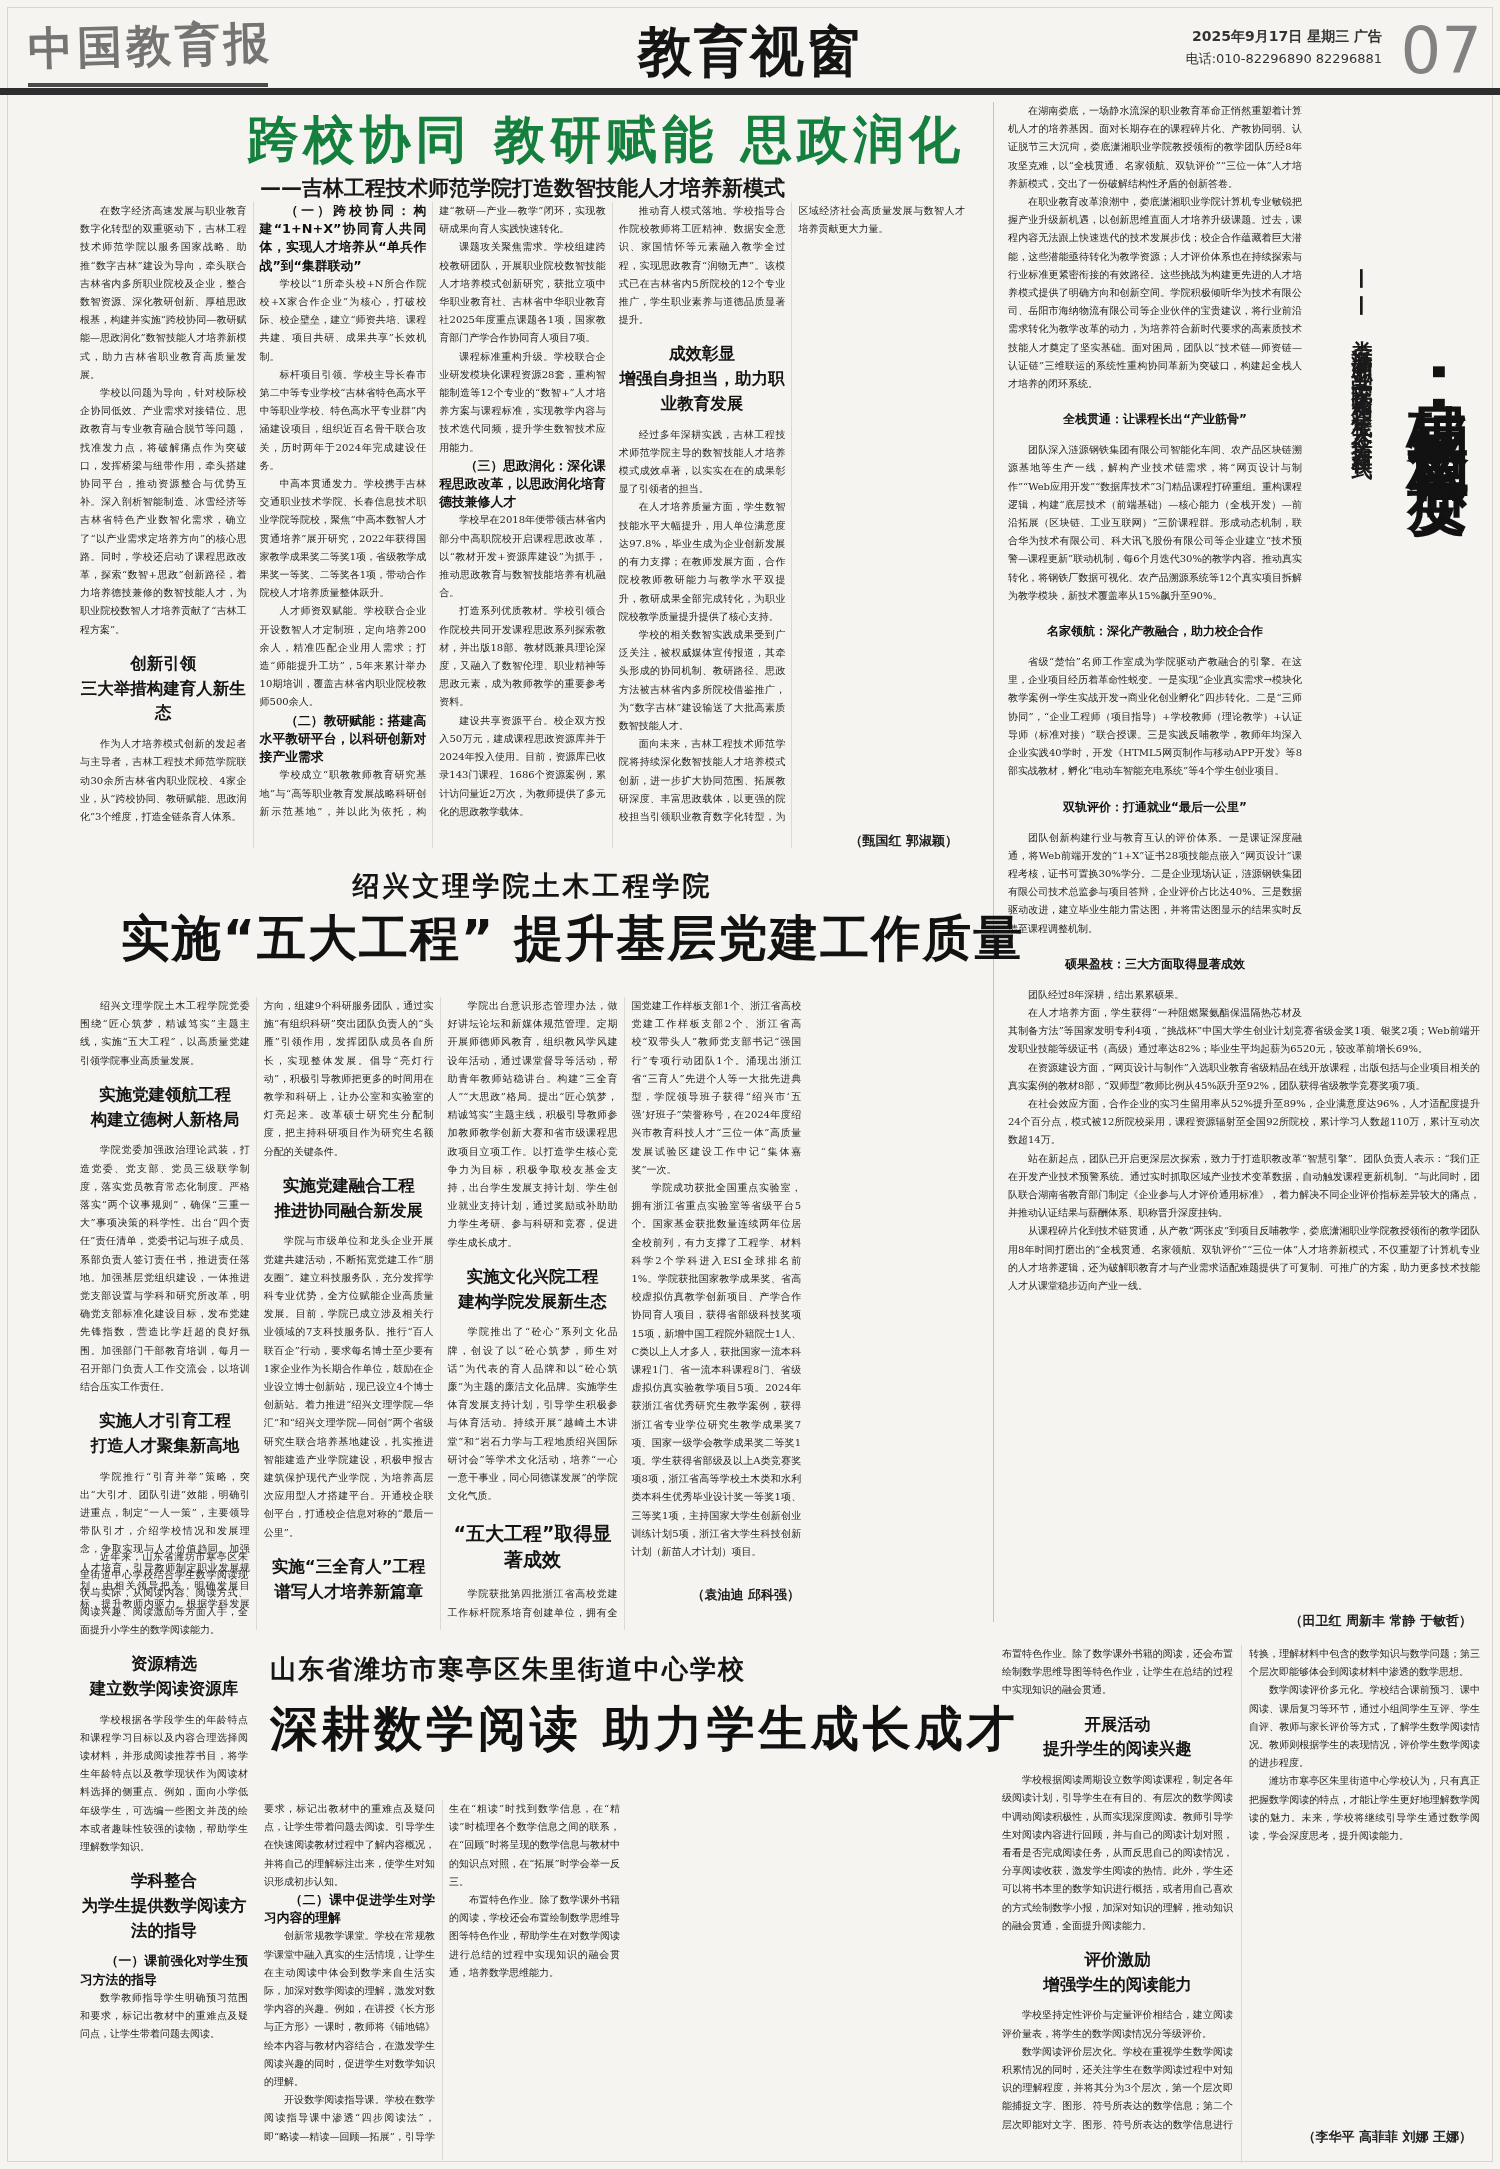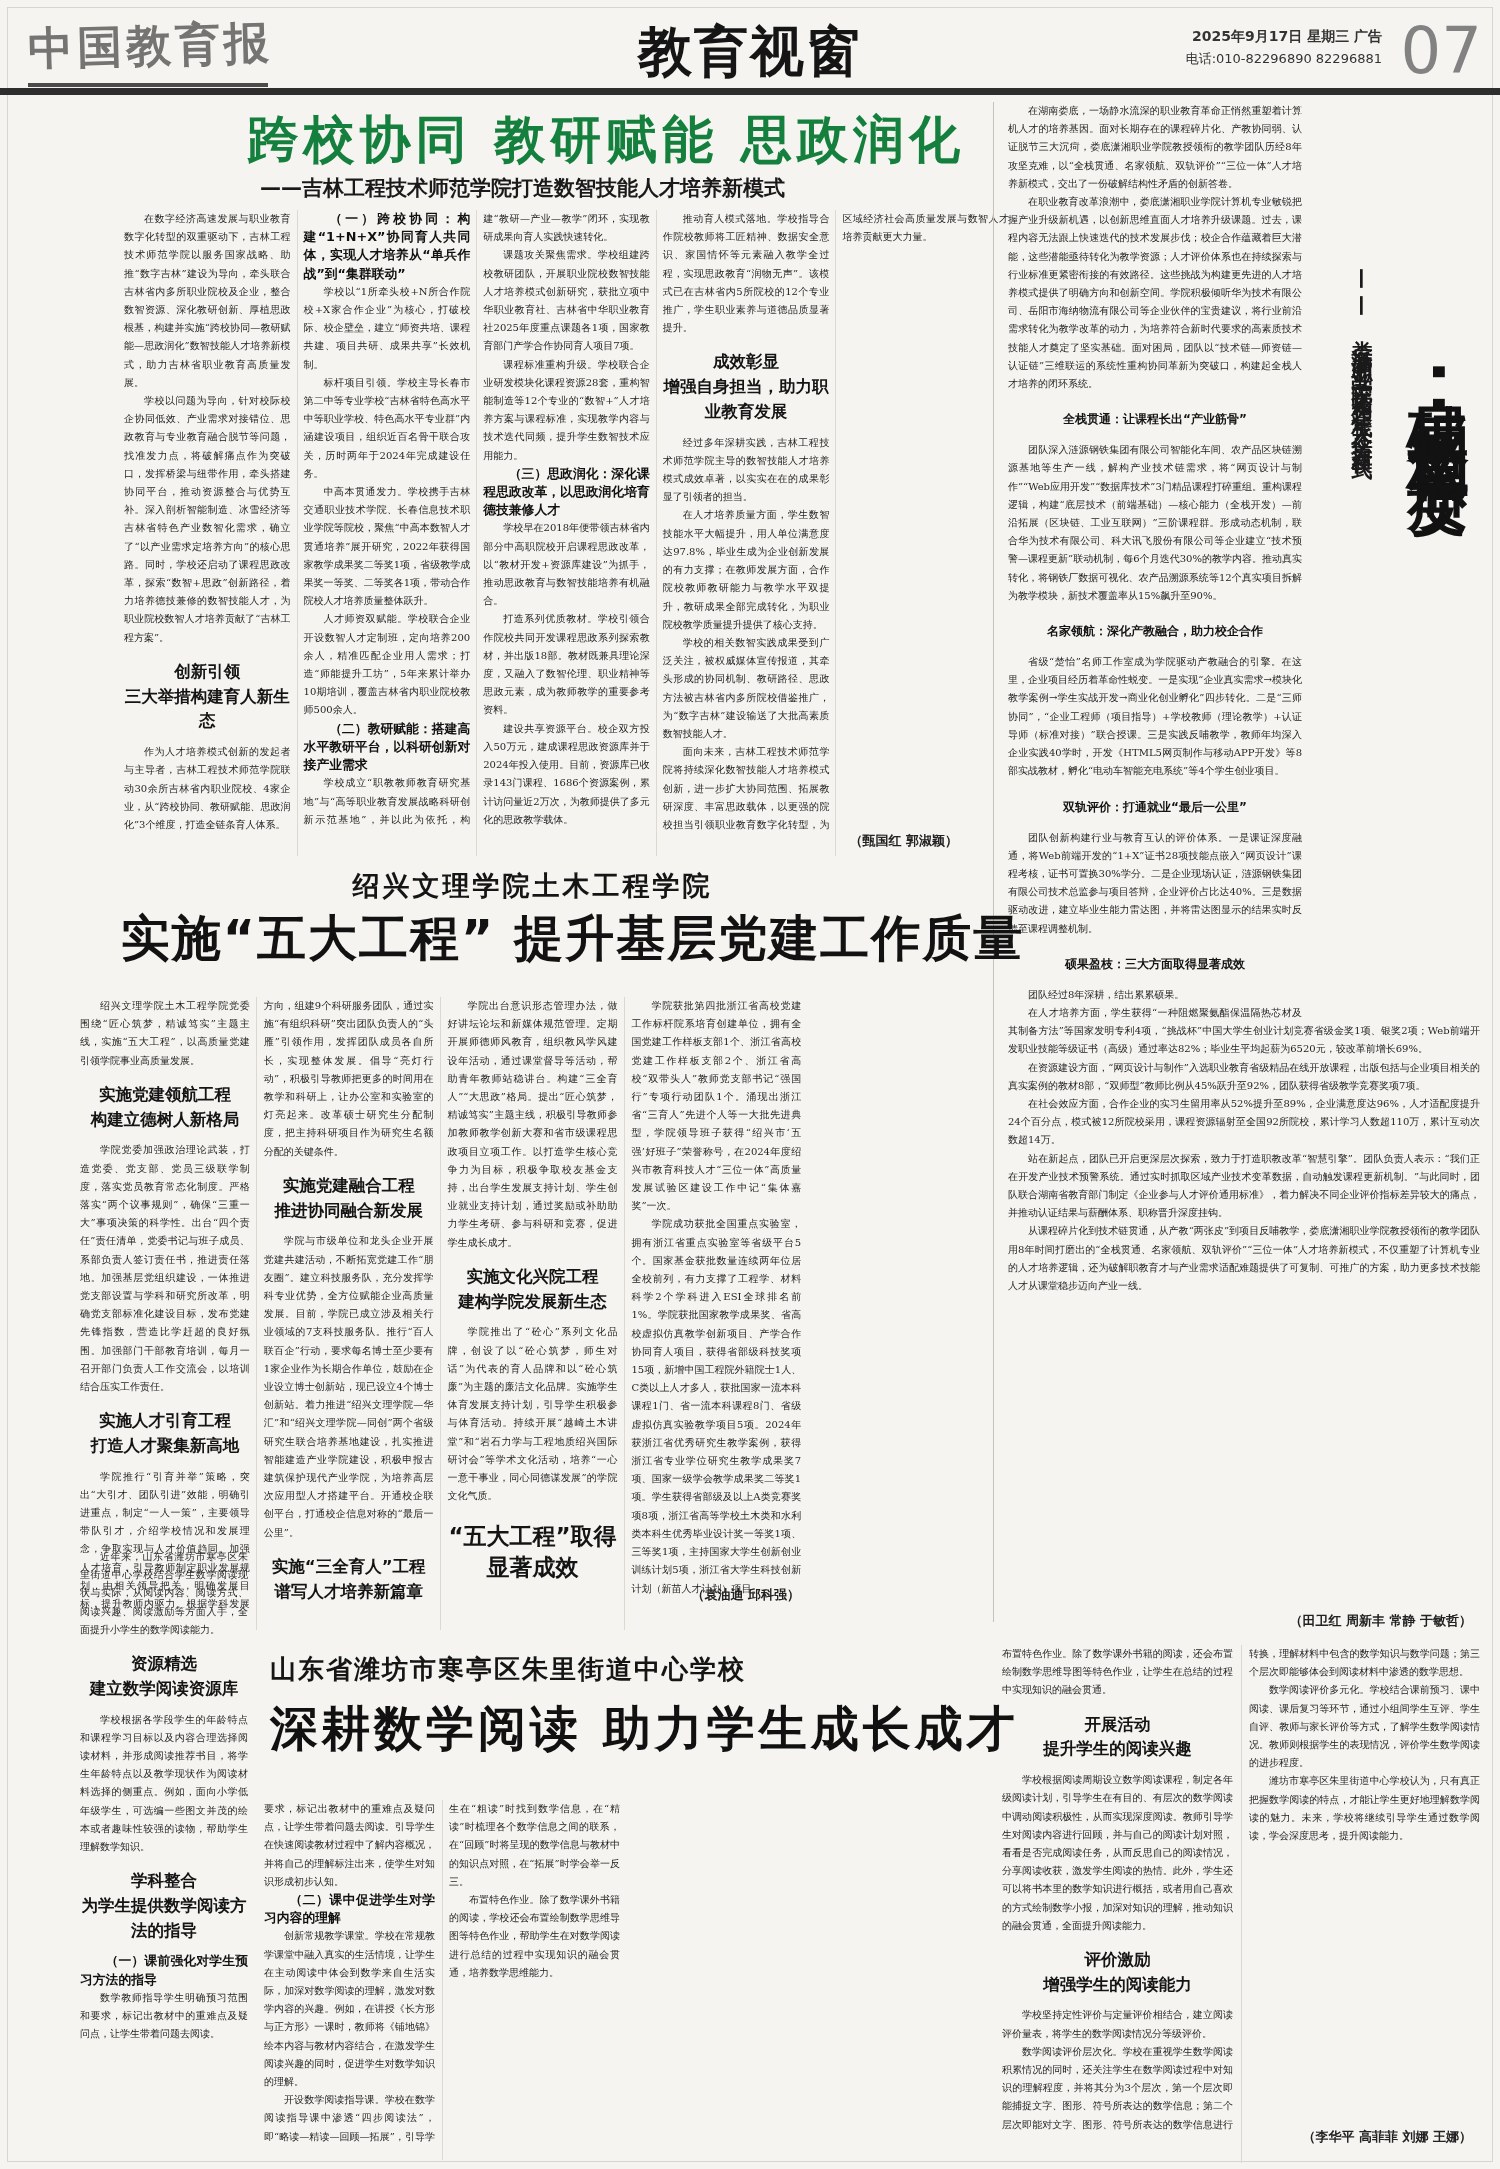--- a/index.html
+++ b/index.html
@@ -22,32 +22,32 @@
   .toprule{position:absolute;left:0;top:88px;width:1500px;height:7px;background:#2e2e2e;}
 
   
   .b-p,.b-p0{font-size:10px;line-height:18.2px;text-align:justify;margin:0;}
   .b-p{text-indent:2em;}
   .b-lead{font-size:12.8px;line-height:18.2px;font-weight:bold;text-align:justify;text-indent:2em;
         font-family:"DejaVu Sans","Liberation Sans",sans-serif;color:#111;}
   .b-sub,.b-sub2{font-family:"DejaVu Sans","Liberation Sans",sans-serif;font-weight:bold;color:#141414;
         text-align:center;text-indent:0;white-space:pre-line;}
   .b-sub2{font-size:16.5px;line-height:1.5;margin:13px 0 9px;}
-  .b-sub{font-size:23px;margin:16px 0 12px;}
+  .b-sub{font-size:19px;margin:16px 0 12px;}
   .byl{position:absolute;font-size:13px;font-weight:bold;text-align:right;
         font-family:"DejaVu Serif",serif;color:#222;}
 
   
   .a1{position:absolute;left:80px;top:102px;width:885px;height:756px;}
   .a1-head{position:absolute;left:0;top:4px;width:100%;text-align:right;font-size:51px;font-weight:bold;
         color:#15803d;font-family:"DejaVu Sans","Liberation Sans",sans-serif;letter-spacing:5px;}
   .a1-sub{position:absolute;left:0;top:72px;width:100%;text-align:center;font-size:21px;font-weight:bold;
         color:#1a1a1a;font-family:"DejaVu Sans","Liberation Sans",sans-serif;}
-  .a1-body{position:absolute;left:0;top:108px;width:885px;height:646px;overflow:hidden;
-        column-count:5;column-gap:13px;column-fill:auto;column-rule:1px solid #ddd9d1;margin-left:44px;}
+  .a1-body{position:absolute;left:0;top:100px;width:885px;height:646px;overflow:hidden;
+        column-count:5;column-gap:13px;column-fill:auto;column-rule:1px solid #ddd9d1;}
 
   
   .vdiv{position:absolute;left:993px;top:102px;width:1px;height:1520px;background:#c6c2ba;}
   .a2{position:absolute;left:1008px;top:102px;width:472px;height:1535px;overflow:hidden;}
   .a2 .b-sub{font-size:12px;margin:18px 0 13px;}
   .vhead{float:right;width:178px;height:905px;writing-mode:vertical-rl;}
   .vh-main{font-family:"DejaVu Sans","Liberation Sans",sans-serif;font-weight:bold;font-size:62px;
         color:#121212;padding-top:252px;letter-spacing:3px;margin-left:20px;}
   .vh-sub{font-family:"DejaVu Sans","Liberation Sans",sans-serif;font-weight:bold;font-size:21px;
         color:#1a1a1a;padding-top:166px;letter-spacing:6px;}

